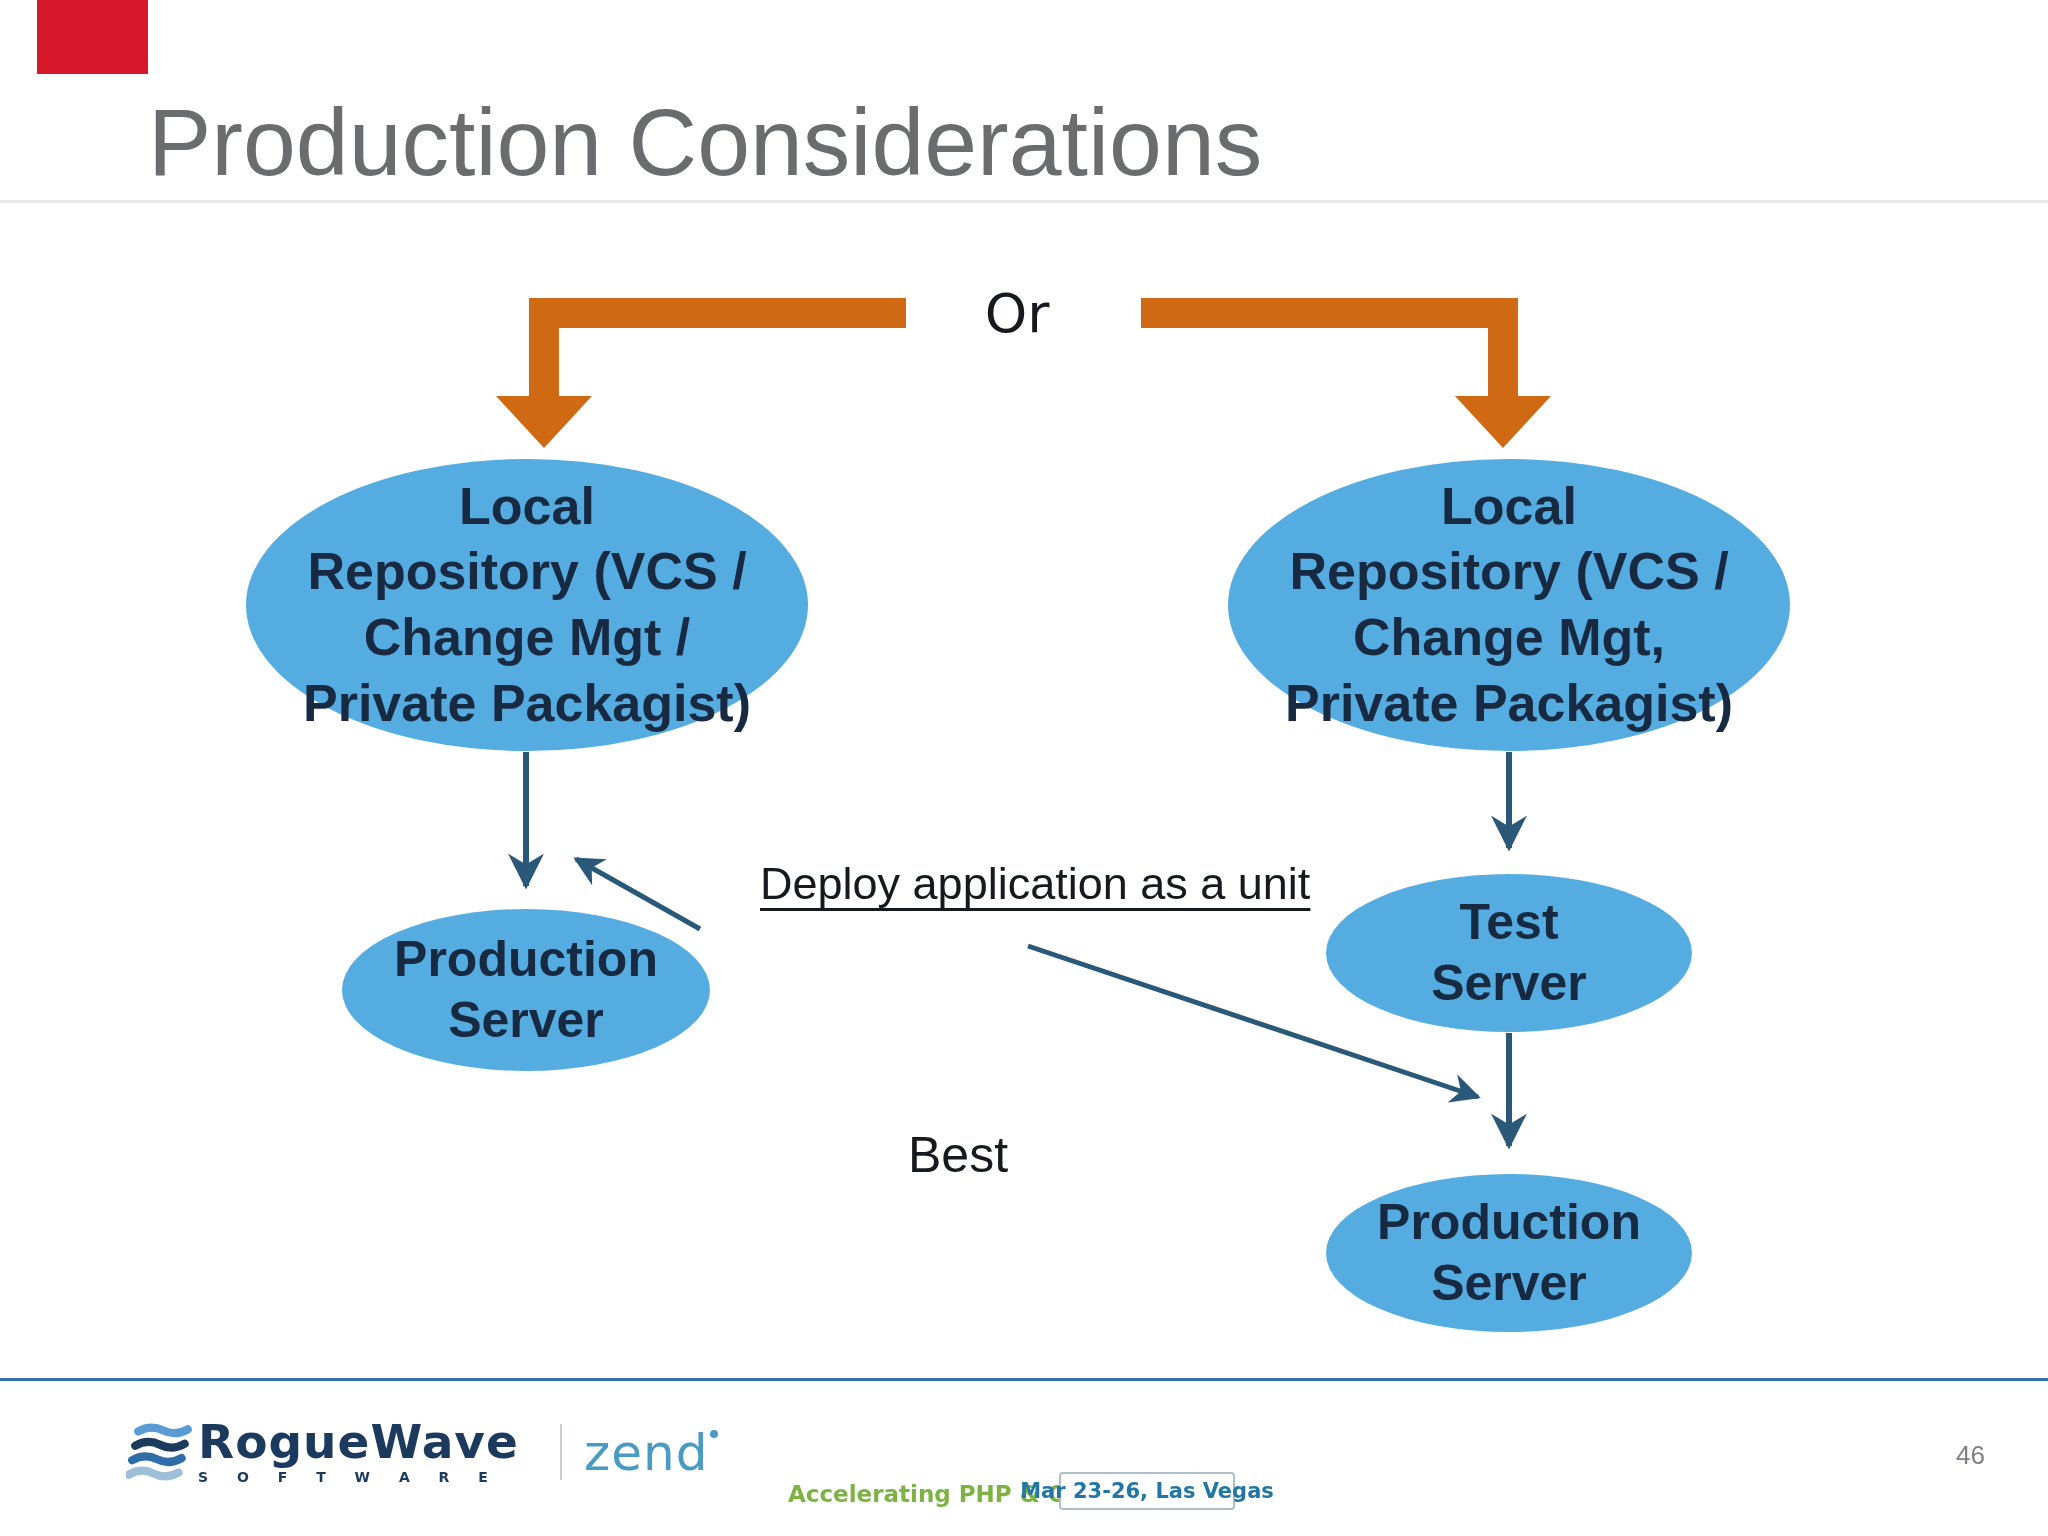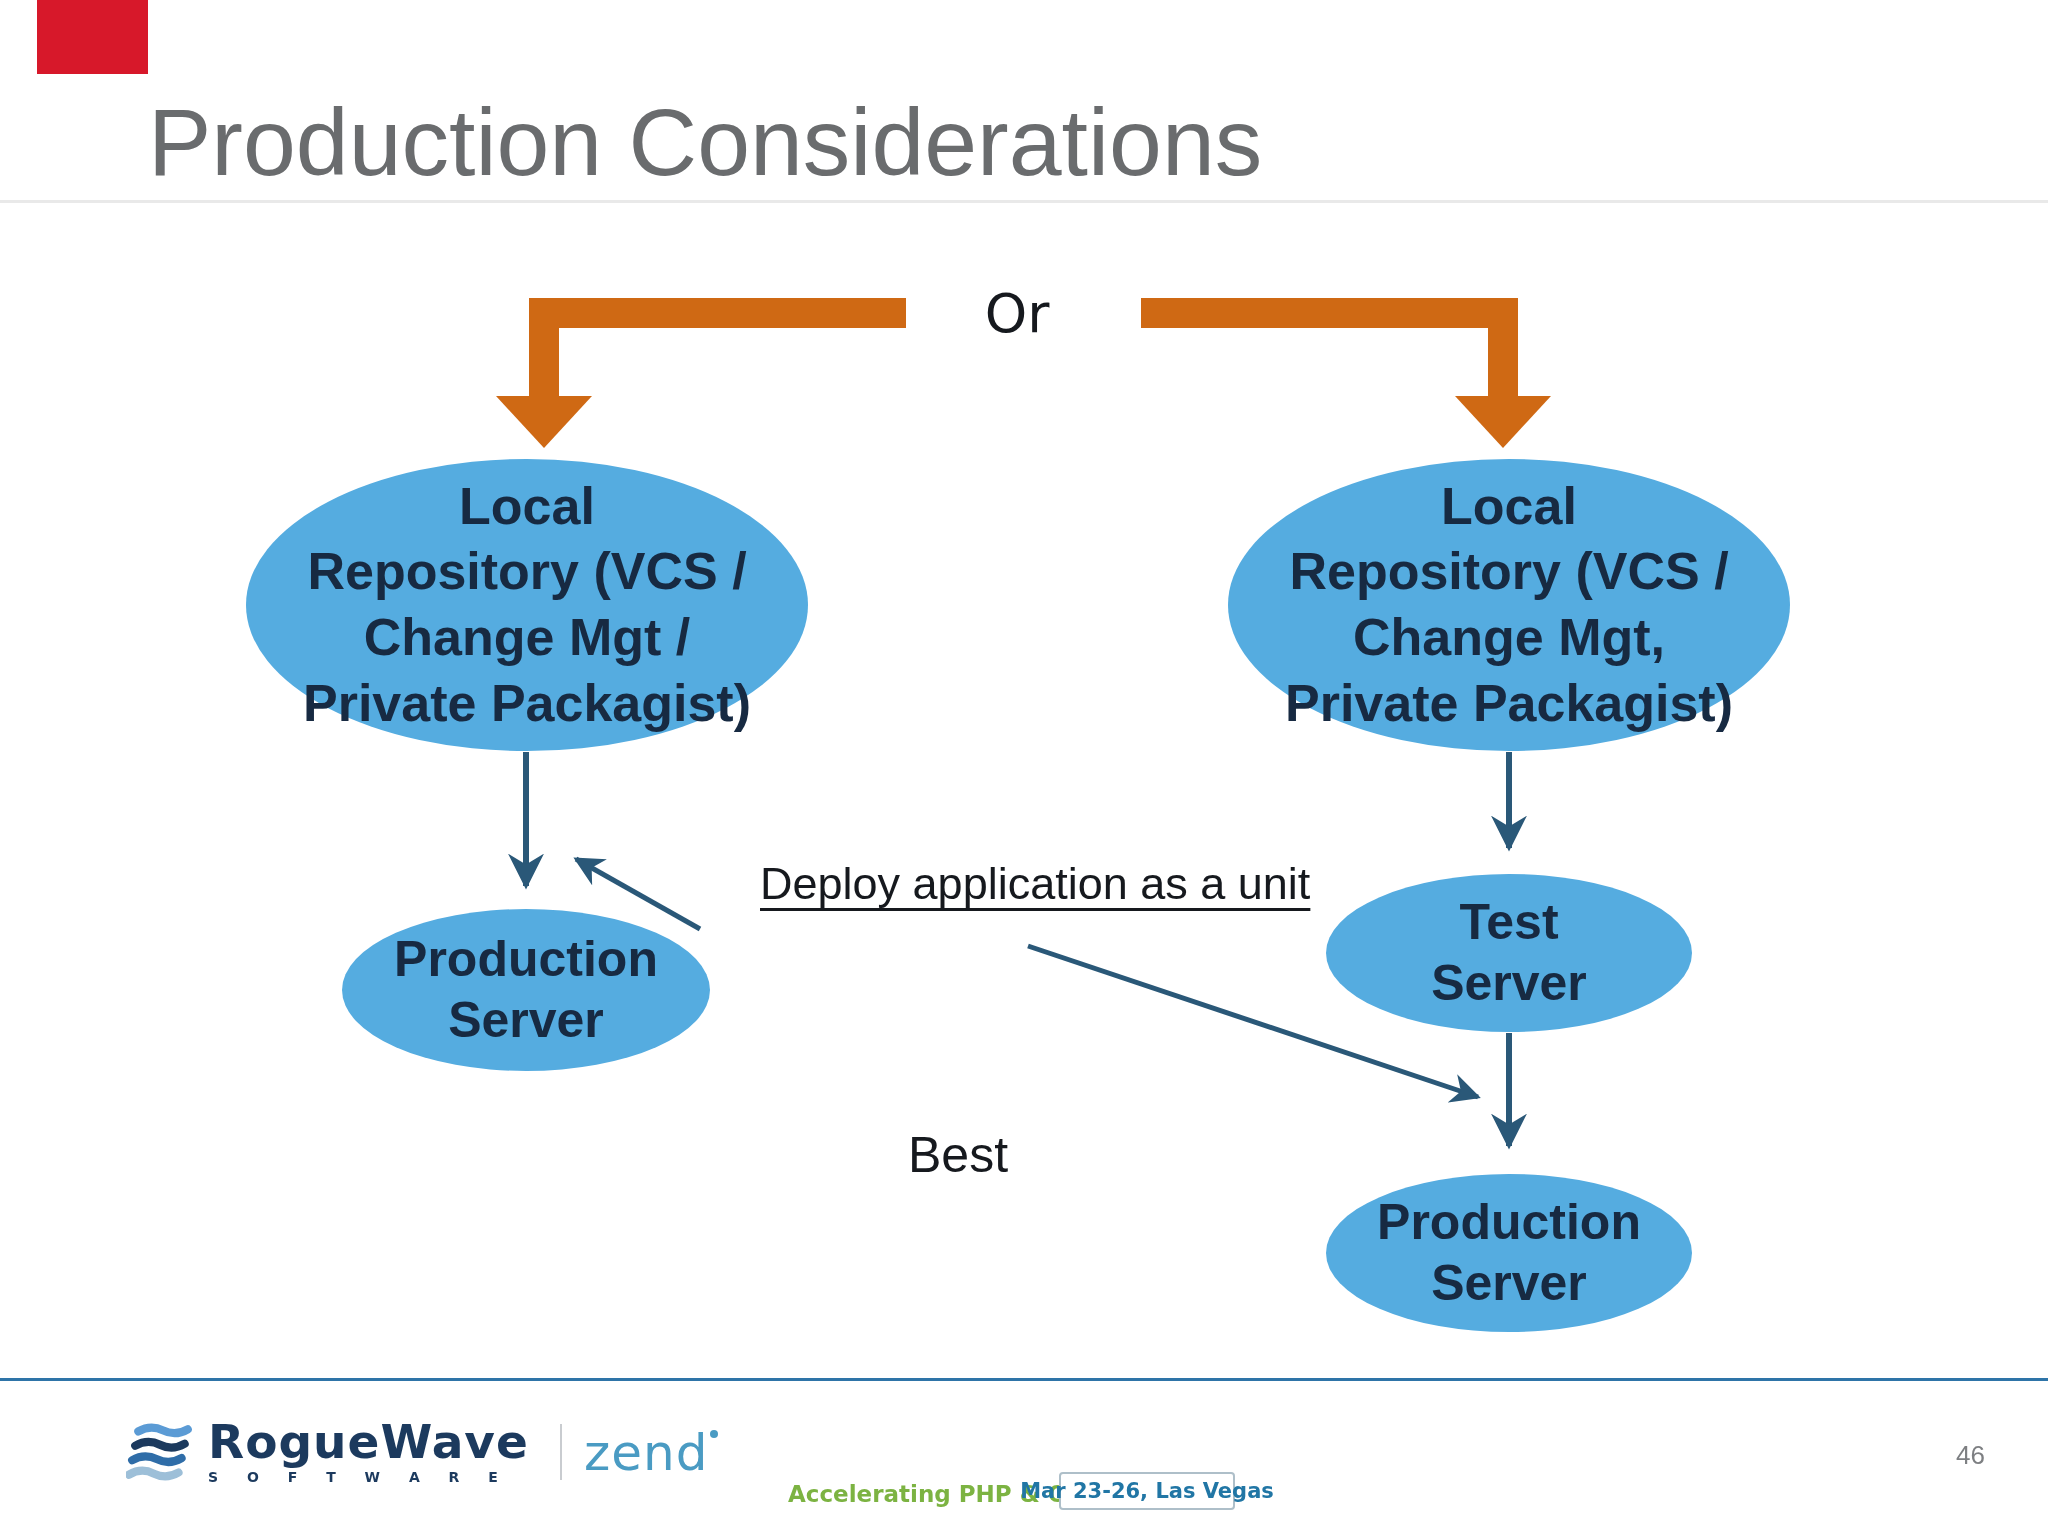--- a/index.html
+++ b/index.html
@@ -75,21 +75,21 @@
     font-size:52px;color:var(--c-text_dark,#16191E);white-space:nowrap;
   }
 
   
   .arrows{left:0;top:0;width:2048px;height:1536px;pointer-events:none;}
 
   
   .footer-line{left:0;top:1378px;width:2048px;height:3px;background:var(--c-footer_line,#2E74A8);}
   .rw-logo{left:126px;top:1418px;display:flex;align-items:flex-start;}
   .rw-icon{width:72px;height:62px;margin-top:4px;}
-  .rw-text{margin-left:10px;display:flex;flex-direction:column;}
+  .rw-text{margin-left:0;display:flex;flex-direction:column;}
   .rw-name{
     font-size:47px;font-weight:bold;letter-spacing:1px;
     color:var(--c-rw_navy,#1C3A5E);line-height:1.0;white-space:nowrap;
   }
   .rw-sub{
     margin-top:4px;font-size:14px;font-weight:bold;letter-spacing:12px;
     color:var(--c-rw_navy,#1C3A5E);white-space:nowrap;
   }
   .logo-divider{left:560px;top:1424px;width:2px;height:56px;background:var(--c-divider_bar,#C9CCD0);}
   .zend-logo{

